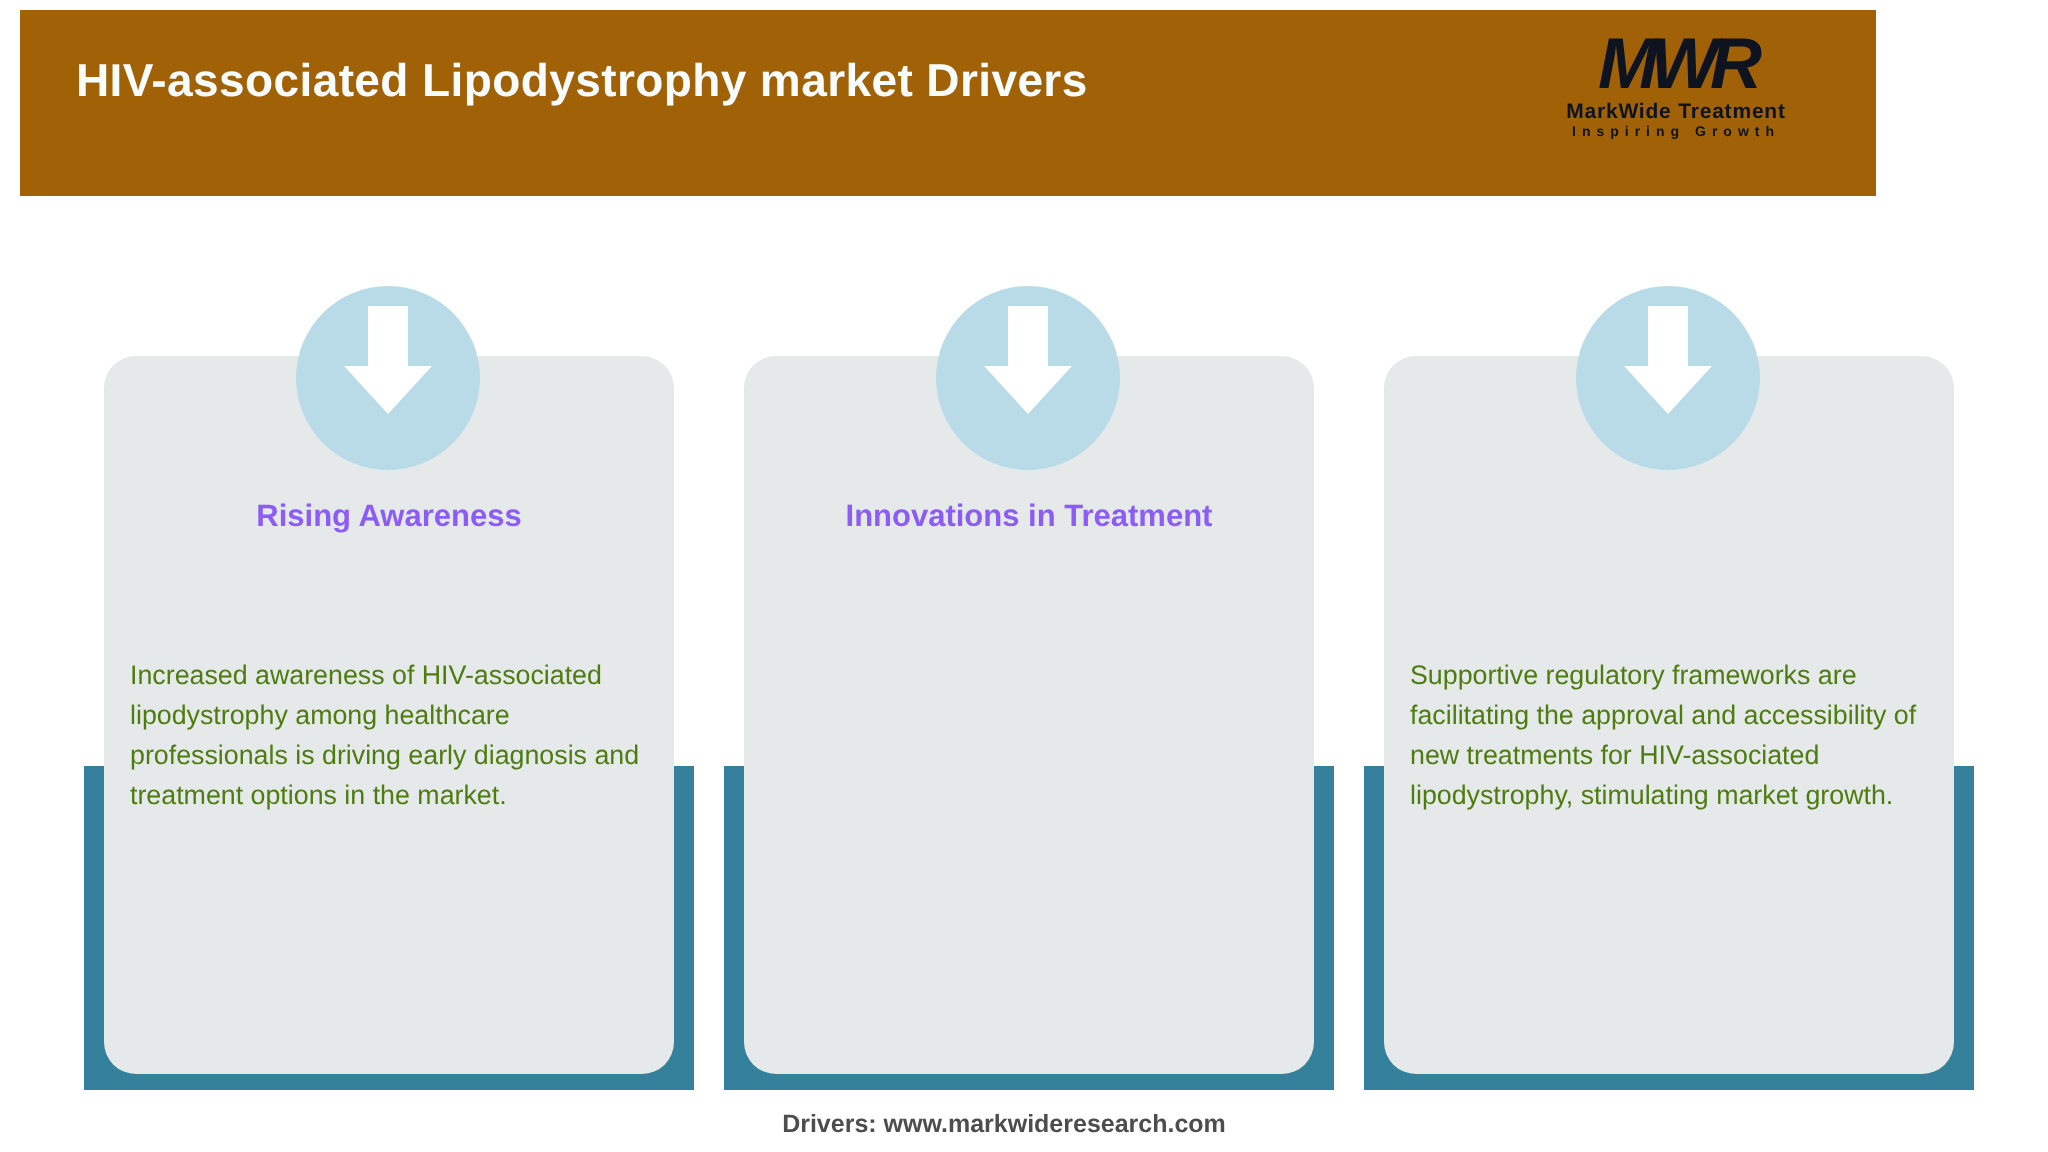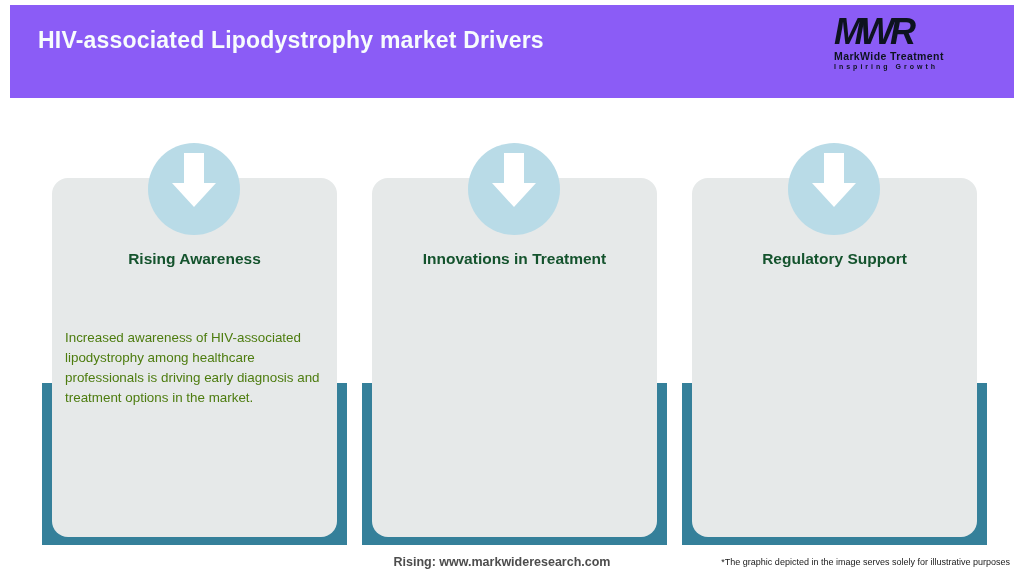--- a/index.html
+++ b/index.html
@@ -11,36 +11,36 @@
     width: 1024px;
     height: 576px;
     background: #ffffff;
     overflow: hidden;
   }
 
   
   .header {
     position: absolute;
     left: 10px; top: 5px;
-    width: 1004px; height: 93px;
-    background: #8b5cf6;
+    width: 928px; height: 93px;
+    background: #a16207;
   }
   .header-title {
     position: absolute;
     left: 28px; top: 22px;
     color: #F7FCFD;
     font-size: 23px;
     font-weight: bold;
     letter-spacing: 0.2px;
   }
   .logo {
     position: absolute;
     right: 20px; top: 9px;
     width: 160px;
-    text-align: left;
+    text-align: center;
     color: #0D131F;
   }
   .logo-monogram {
     font-size: 36px;
     font-weight: 900;
     font-style: italic;
     letter-spacing: -4px;
     line-height: 1.0;
   }
   .logo-name {
@@ -92,21 +92,21 @@
     left: 24px; top: 10px;
     width: 44px; height: 54px;
   }
   .card-title {
     position: absolute;
     left: 10px; top: 250px;
     width: 285px;
     text-align: center;
     font-size: 15.5px;
     font-weight: bold;
-    color: #14532d;
+    color: #8b5cf6;
   }
   .card-body {
     position: absolute;
     left: 23px; top: 328px;
     width: 262px;
     font-size: 13.4px;
     line-height: 20px;
     color: #4d7c0f;
   }
 
@@ -165,19 +165,18 @@
   </div>
 
   <div class="card-col col-3">
     <div class="card-shadow"></div>
     <div class="card"></div>
     <div class="card-circle">
       <svg class="arrow-icon" viewBox="0 0 44 54" xmlns="http://www.w3.org/2000/svg">
         <polygon points="12,0 32,0 32,30 44,30 22,54 0,30 12,30" fill="#ffffff"></polygon>
       </svg>
     </div>
-    <div class="card-title">Regulatory Support</div>
+    <div class="card-body">Supportive regulatory frameworks are facilitating the approval and accessibility of new treatments for HIV-associated lipodystrophy, stimulating market growth.</div>
   </div>
 
-  <div class="footer-source">Rising: www.markwideresearch.com</div>
-  <div class="footer-disclaimer">*The graphic depicted in the image serves solely for illustrative purposes</div>
+  <div class="footer-source">Drivers: www.markwideresearch.com</div>
 
 </div>
 
 </body></html>

